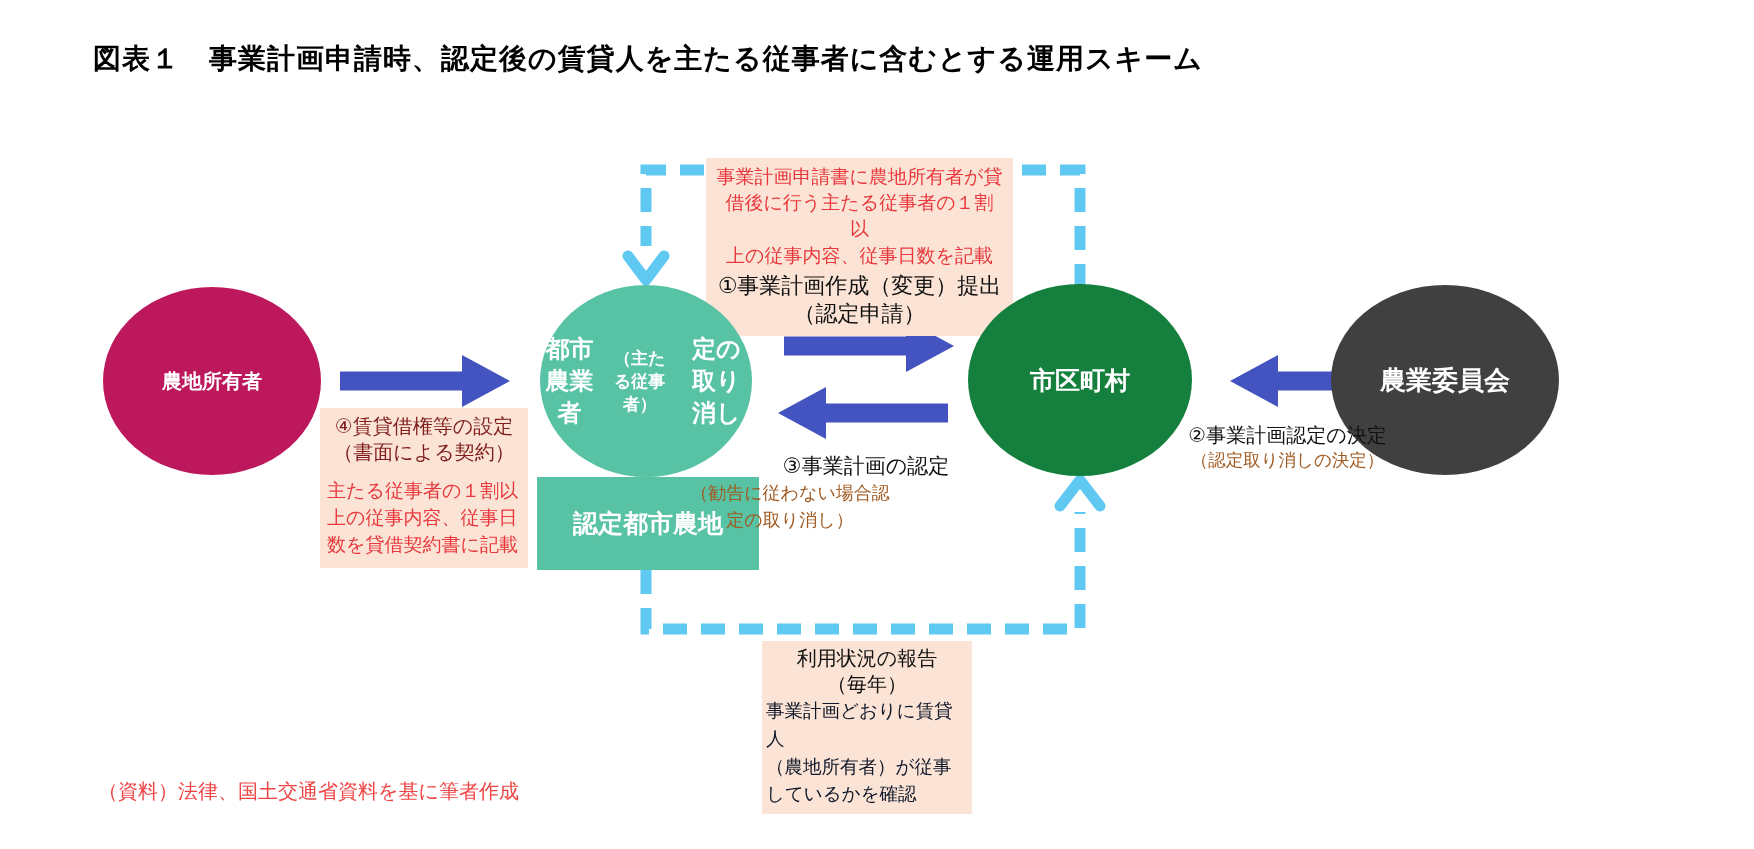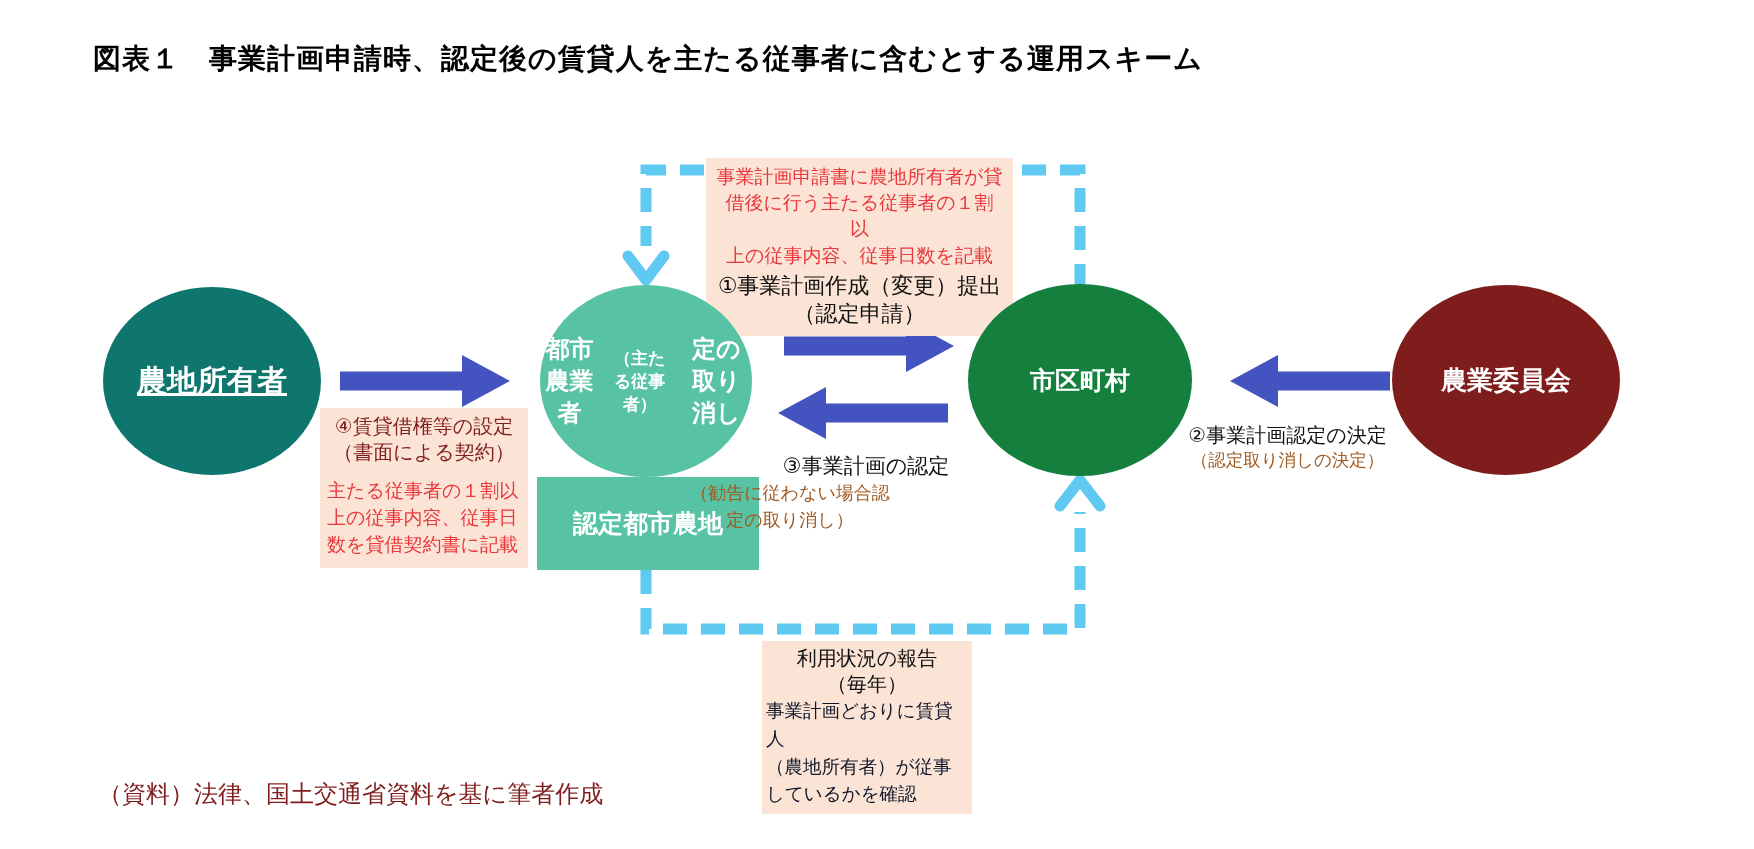--- a/index.html
+++ b/index.html
@@ -13,26 +13,26 @@
   }
   .top-note{
     left:650px;top:90px;width:420px;text-align:center;
     color:#A05A21;font-size:19px;line-height:1.32;
   }
   .layer{left:0;top:0;width:1754px;height:849px;}
   .circle{
     border-radius:50%;display:flex;flex-direction:row;align-items:center;justify-content:center;
     color:#fff;text-align:center;
   }
-  .owner{left:103px;top:287px;width:218px;height:188px;background:#0f766e;font-size:30px;font-weight:bold;text-decoration:underline;}
+  .owner{left:103px;top:287px;width:218px;height:188px;background:#be185d;font-size:20px;font-weight:bold;}
   .farmer{left:540px;top:285px;width:212px;height:192px;background:#58C3A4;gap:7px;}
   .farmer .big{font-size:24px;font-weight:bold;}
   .farmer .small{font-size:17px;font-weight:bold;}
   .municipality{left:968px;top:284px;width:224px;height:192px;background:#15803d;font-size:25px;font-weight:bold;}
-  .committee{left:1392px;top:285px;width:228px;height:190px;background:#7f1d1d;font-size:26px;font-weight:bold;}
+  .committee{left:1331px;top:285px;width:228px;height:190px;background:#404040;font-size:26px;font-weight:bold;}
   .land-rect{
     left:537px;top:477px;width:222px;height:93px;background:#58C3A4;
     display:flex;align-items:center;justify-content:center;
     color:#fff;font-size:25px;font-weight:bold;
   }
   .peach{background:#FBE4D5;}
   .app-box{left:706px;top:158px;width:307px;padding:6px 10px 8px 10px;box-sizing:border-box;}
   .app-box .red{font-size:19px;line-height:1.38;color:#E8383D;text-align:center;}
   .app-box .blk1{font-size:22px;line-height:1.3;color:#111;text-align:center;margin-top:3px;}
   .app-box .blk2{font-size:22px;line-height:1.25;color:#111;text-align:center;}
@@ -42,21 +42,21 @@
   .lease-gap{height:13px;}
   .cert-line1{left:716px;top:452px;width:300px;text-align:center;font-size:21px;color:#111;}
   .cert-brown{left:645px;top:480px;width:290px;text-align:center;font-size:18px;line-height:1.5;color:#A05A21;}
   .dec-note{left:1165px;top:422px;width:245px;text-align:center;}
   .dec-note .blk{font-size:20px;color:#111;line-height:1.3;}
   .dec-note .brn{font-size:17.5px;color:#A05A21;line-height:1.4;}
   .report-box{left:762px;top:641px;width:210px;padding:4px 2px 6px 2px;box-sizing:border-box;}
   .report-box .blk{font-size:20px;line-height:1.3;color:#111;text-align:center;}
   .report-box .red{font-size:18.5px;line-height:1.5;color:#0f172a;text-align:left;padding-left:2px;}
   .source{
-    left:98px;top:778px;font-size:24px;color:#7f1d1d;
+    left:98px;top:778px;font-size:20px;color:#ef4444;
     font-family:Liberation Mono, monospace;
   }
 </style>
 </head>
 <body>
 
 <div class="canvas">
 
   <svg class="abs layer" viewBox="0 0 1754 849">
 

